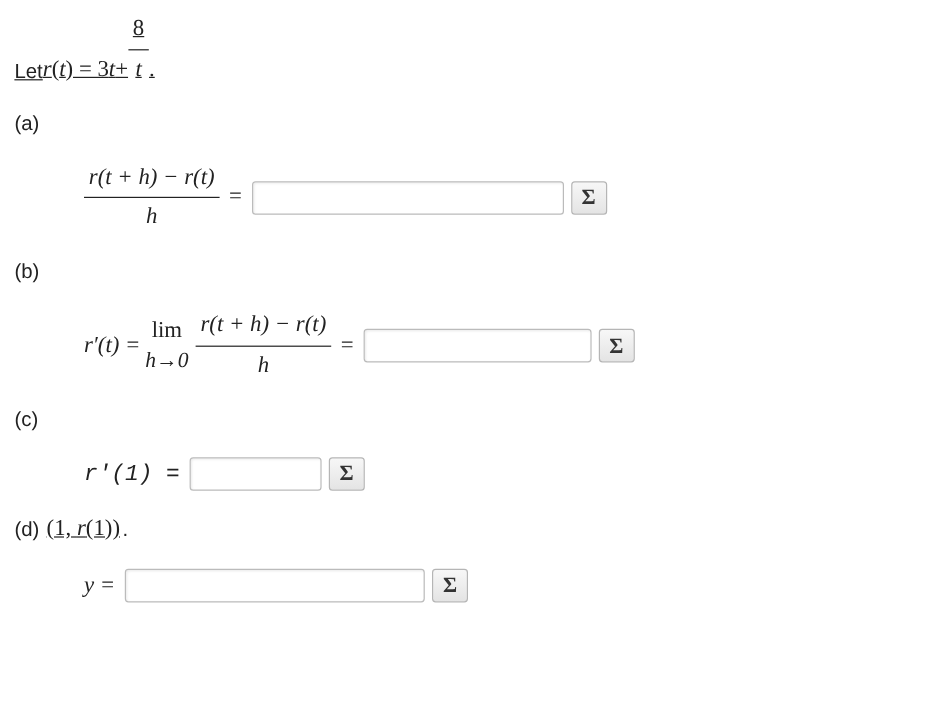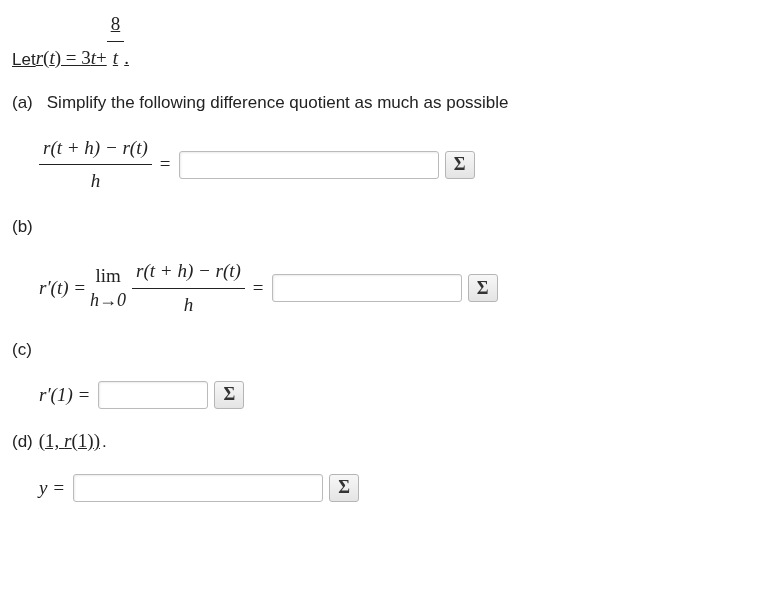--- a/index.html
+++ b/index.html
@@ -14,21 +14,21 @@
   .math-it { font-family: 'Times New Roman', serif; font-style: italic; font-size: 19px; }
   .math-rm { font-family: 'Times New Roman', serif; font-style: normal; font-size: 19px; }
   .frac {
     display: inline-block;
     vertical-align: middle;
     text-align: center;
   }
   .frac .num { display: block; padding: 0 4px 2px; }
   .frac .den { display: block; border-top: 1.3px solid #222; padding: 2px 4px 0; }
   .row { margin: 14px 0 18px; display: flex; align-items: center; flex-wrap: wrap; }
-  .indent { margin-left: 27px; }
+  .indent { margin-left: 58px; }
   .part-label { margin-right: 14px; }
   .answer-input {
     display: inline-block;
     height: 28px;
     background: #fff;
     border: 1px solid #bbb;
     border-radius: 3px;
     box-shadow: inset 1px 1px 2px rgba(0,0,0,0.08);
     vertical-align: middle;
     box-sizing: border-box;
@@ -71,21 +71,20 @@
   <span class="math-rm"> + </span>
   <span class="frac">
     <span class="num math-rm">8</span>
     <span class="den math-it">t</span>
   </span>
   <span class="math-rm">.</span>
 </div>
 
 <div class="row">
   <span class="part-label">(a)</span>
-  <span>Simplify the following difference quotient as much as possible</span>
 </div>
 <div class="row indent">
   <span class="frac">
     <span class="num math-it">r(t + h) − r(t)</span>
     <span class="den math-it">h</span>
   </span>
   <span class="eq">=</span>
   <input class="answer-input" style="width: 260px;" value="">
   <span class="sigma-btn">Σ</span>
 </div>
@@ -105,21 +104,21 @@
   </span>
   <span class="eq">=</span>
   <input class="answer-input" style="width: 190px;" value="">
   <span class="sigma-btn">Σ</span>
 </div>
 
 <div class="row">
   <span class="part-label">(c)</span>
 </div>
 <div class="row indent">
-  <span class="math-it" style="margin-right:8px;">r′(1) =</span>
+  <span class="math-it" style="margin-right:8px;font-family:Liberation Mono, monospace;">r′(1) =</span>
   <input class="answer-input" style="width: 110px;" value="">
   <span class="sigma-btn">Σ</span>
 </div>
 
 <div class="row">
   <span class="part-label" style="margin-right:4px;">(d)</span>
   <span class="math-rm" style="margin:0 2px;text-decoration:underline;">(1,&nbsp;<span class="math-it">r</span>(1))</span>
   <span>.</span>
 </div>
 <div class="row indent">

